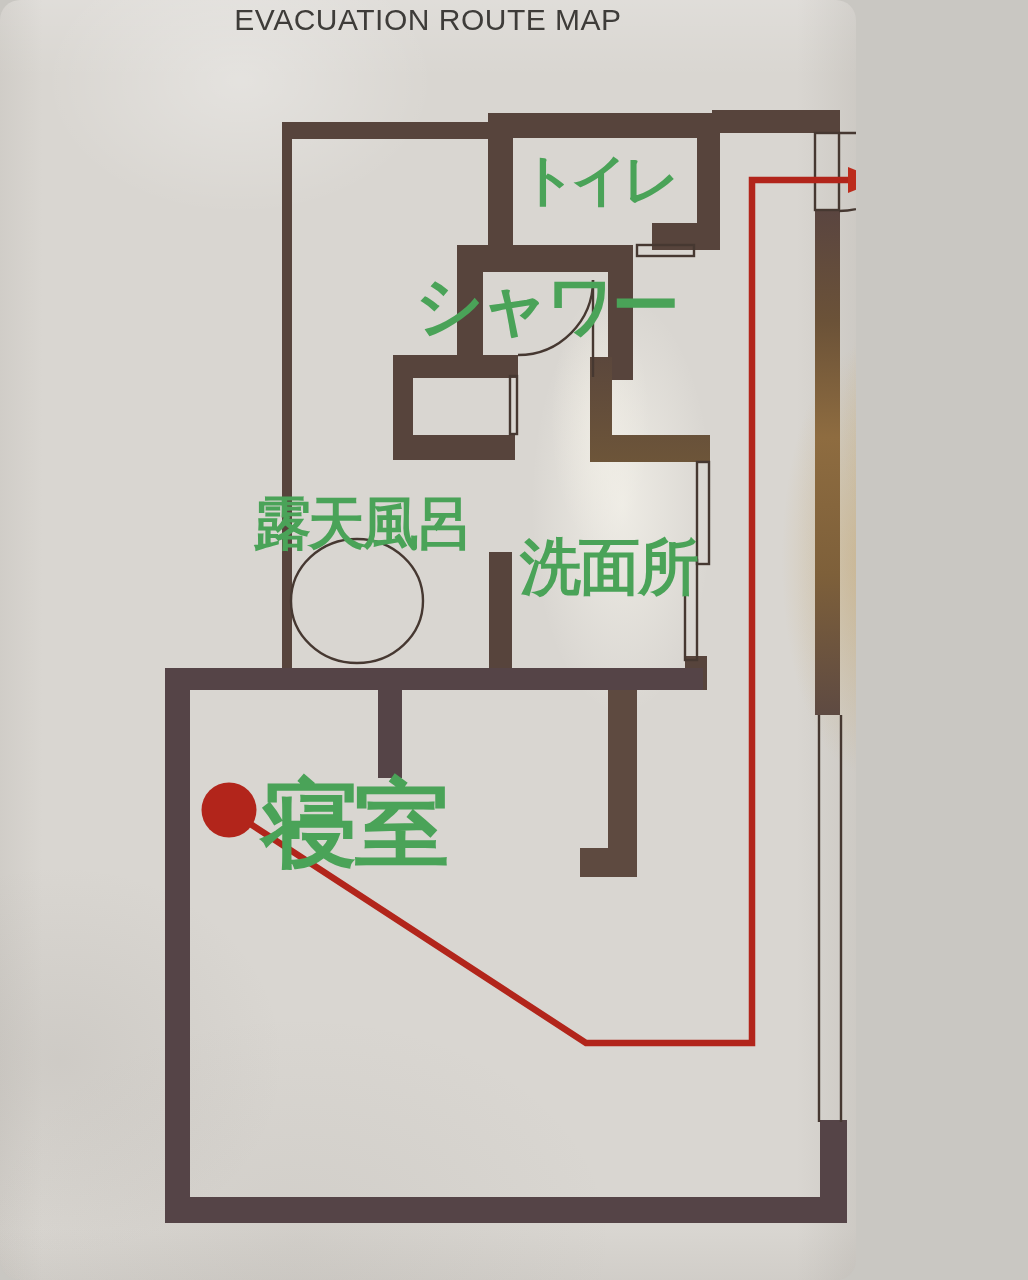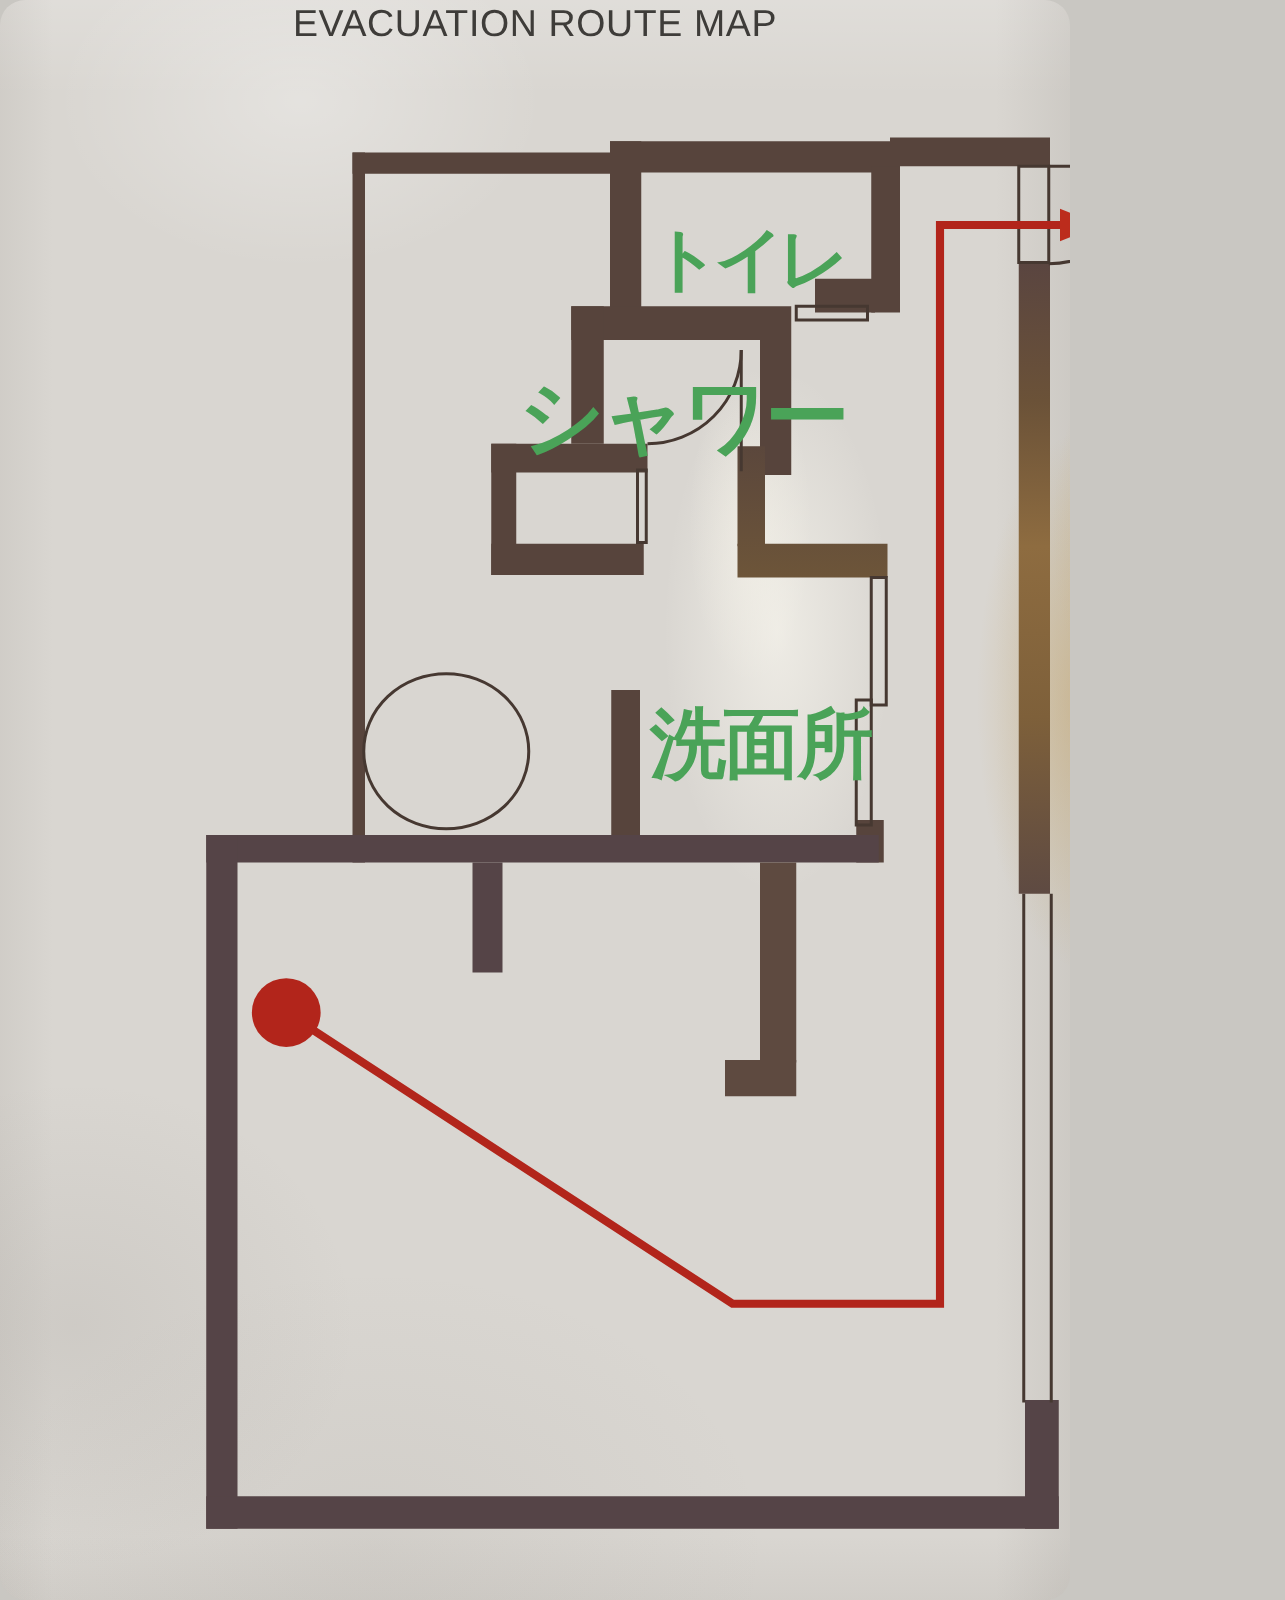--- a/index.html
+++ b/index.html
@@ -32,21 +32,20 @@
     position:absolute;left:0;top:3px;width:100%;
     text-align:center;
     font-size:30px;font-weight:500;letter-spacing:0.5px;
     color:var(--ink);
   }
   .room-label{
     position:absolute;line-height:1.04;white-space:nowrap;
     color:var(--green);
     font-family:"Liberation Serif","DejaVu Serif",serif;
     font-weight:bold;
-    margin-top:28px;
   }
   .lbl-toilet  {left:520px;top:151px;font-size:56px;letter-spacing:-6px;}
   .lbl-shower  {left:415px;top:271px;font-size:68px;letter-spacing:-4px;}
   .lbl-bath    {left:254px;top:494px;font-size:57px;letter-spacing:-3px;}
   .lbl-washroom{left:520px;top:536px;font-size:61px;letter-spacing:-2px;
                 font-family:"Liberation Sans","DejaVu Sans",sans-serif;}
   .lbl-bedroom {left:262px;top:775px;font-size:96px;letter-spacing:-4px;}
 </style>
 </head>
 <body>
@@ -115,15 +114,17 @@
 
     <g>
       <polyline points="229,810 586,1043 752,1043 752,180 851,180" fill="none" stroke="var(--red)" stroke-width="6.5" stroke-linejoin="miter" stroke-linecap="butt"></polyline>
       <polygon points="848,167 881,180 848,193" fill="#bc2c1c"></polygon>
       <circle cx="229" cy="810" r="27.5" fill="var(--red)"></circle>
     </g>
   </svg>
 
   <div class="room-label lbl-toilet">トイレ</div>
   <div class="room-label lbl-shower">シャワー</div>
+  <div class="room-label lbl-bath">露天風呂</div>
   <div class="room-label lbl-washroom">洗面所</div>
+  <div class="room-label lbl-bedroom">寝室</div>
 
 </div>
 
 </body></html>

